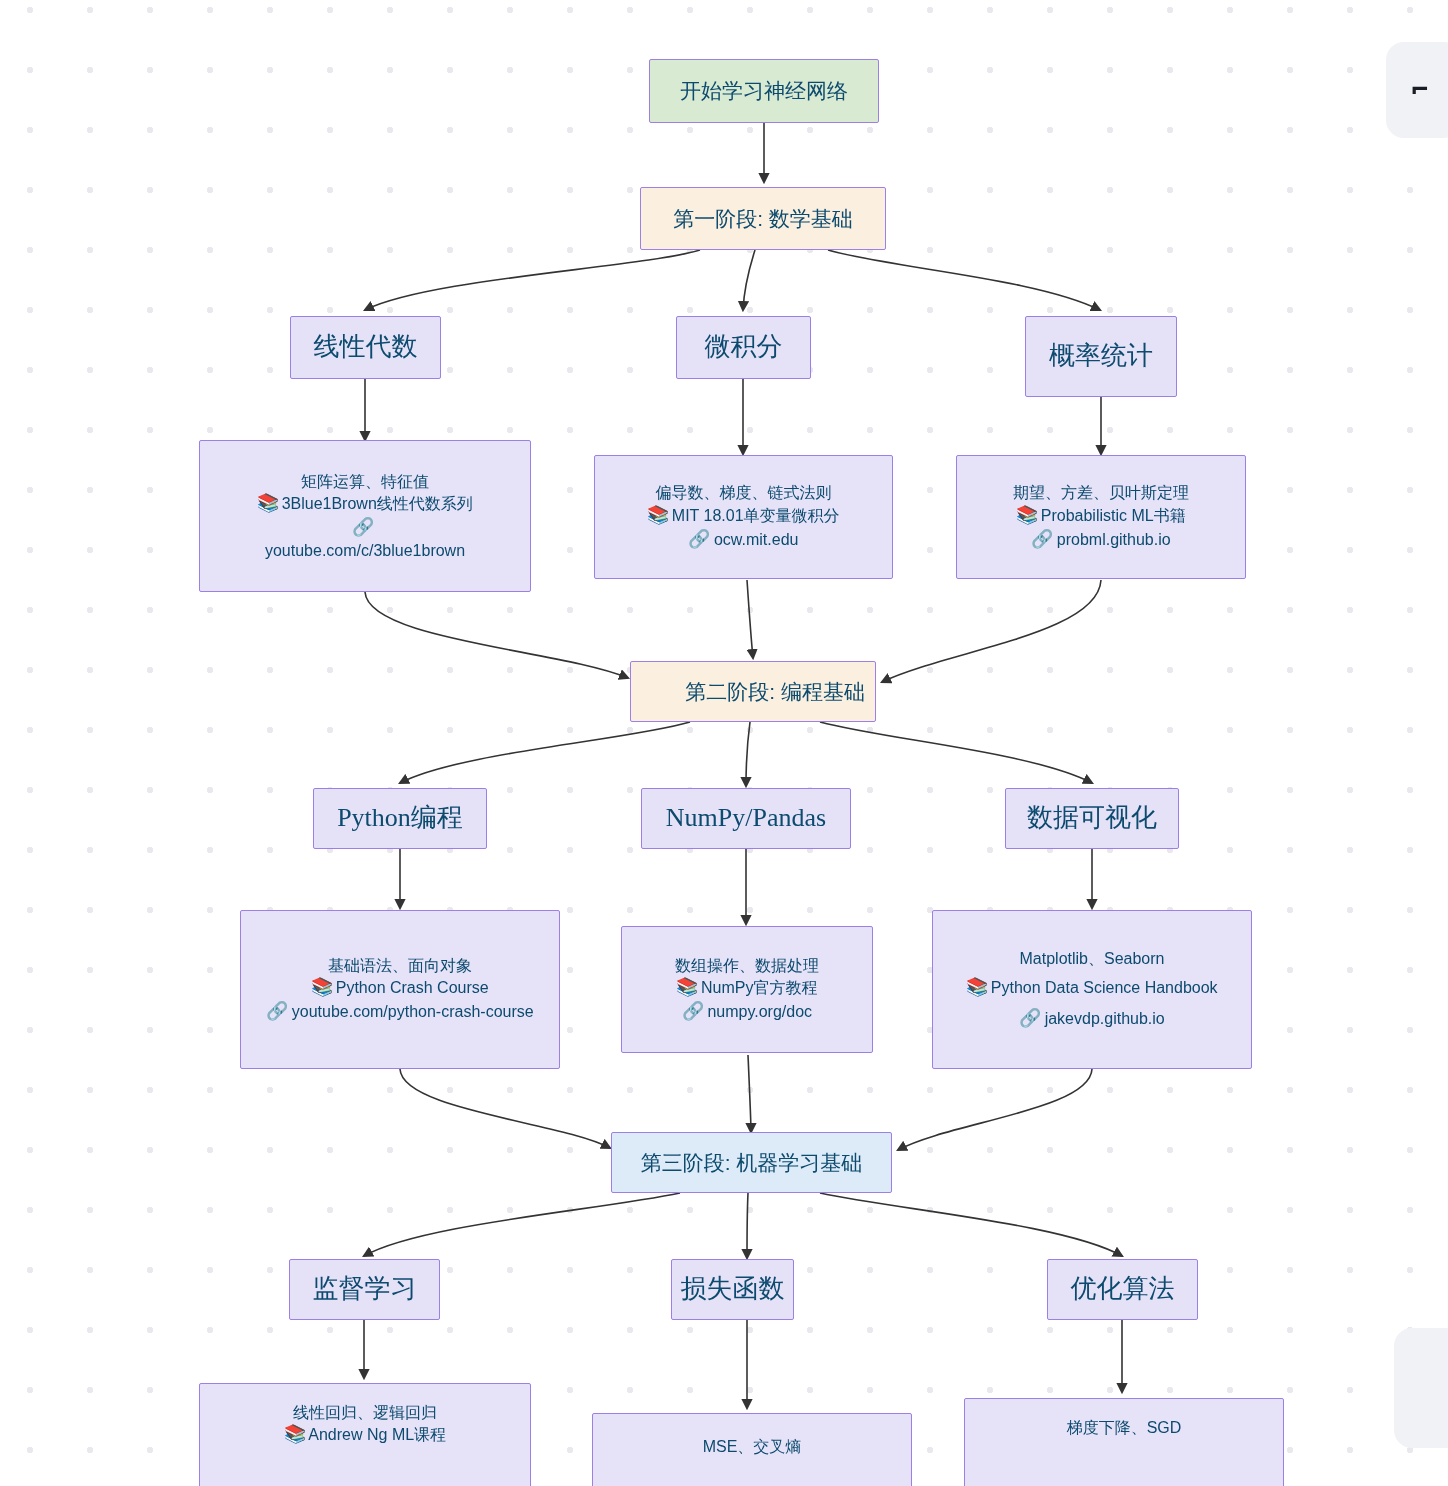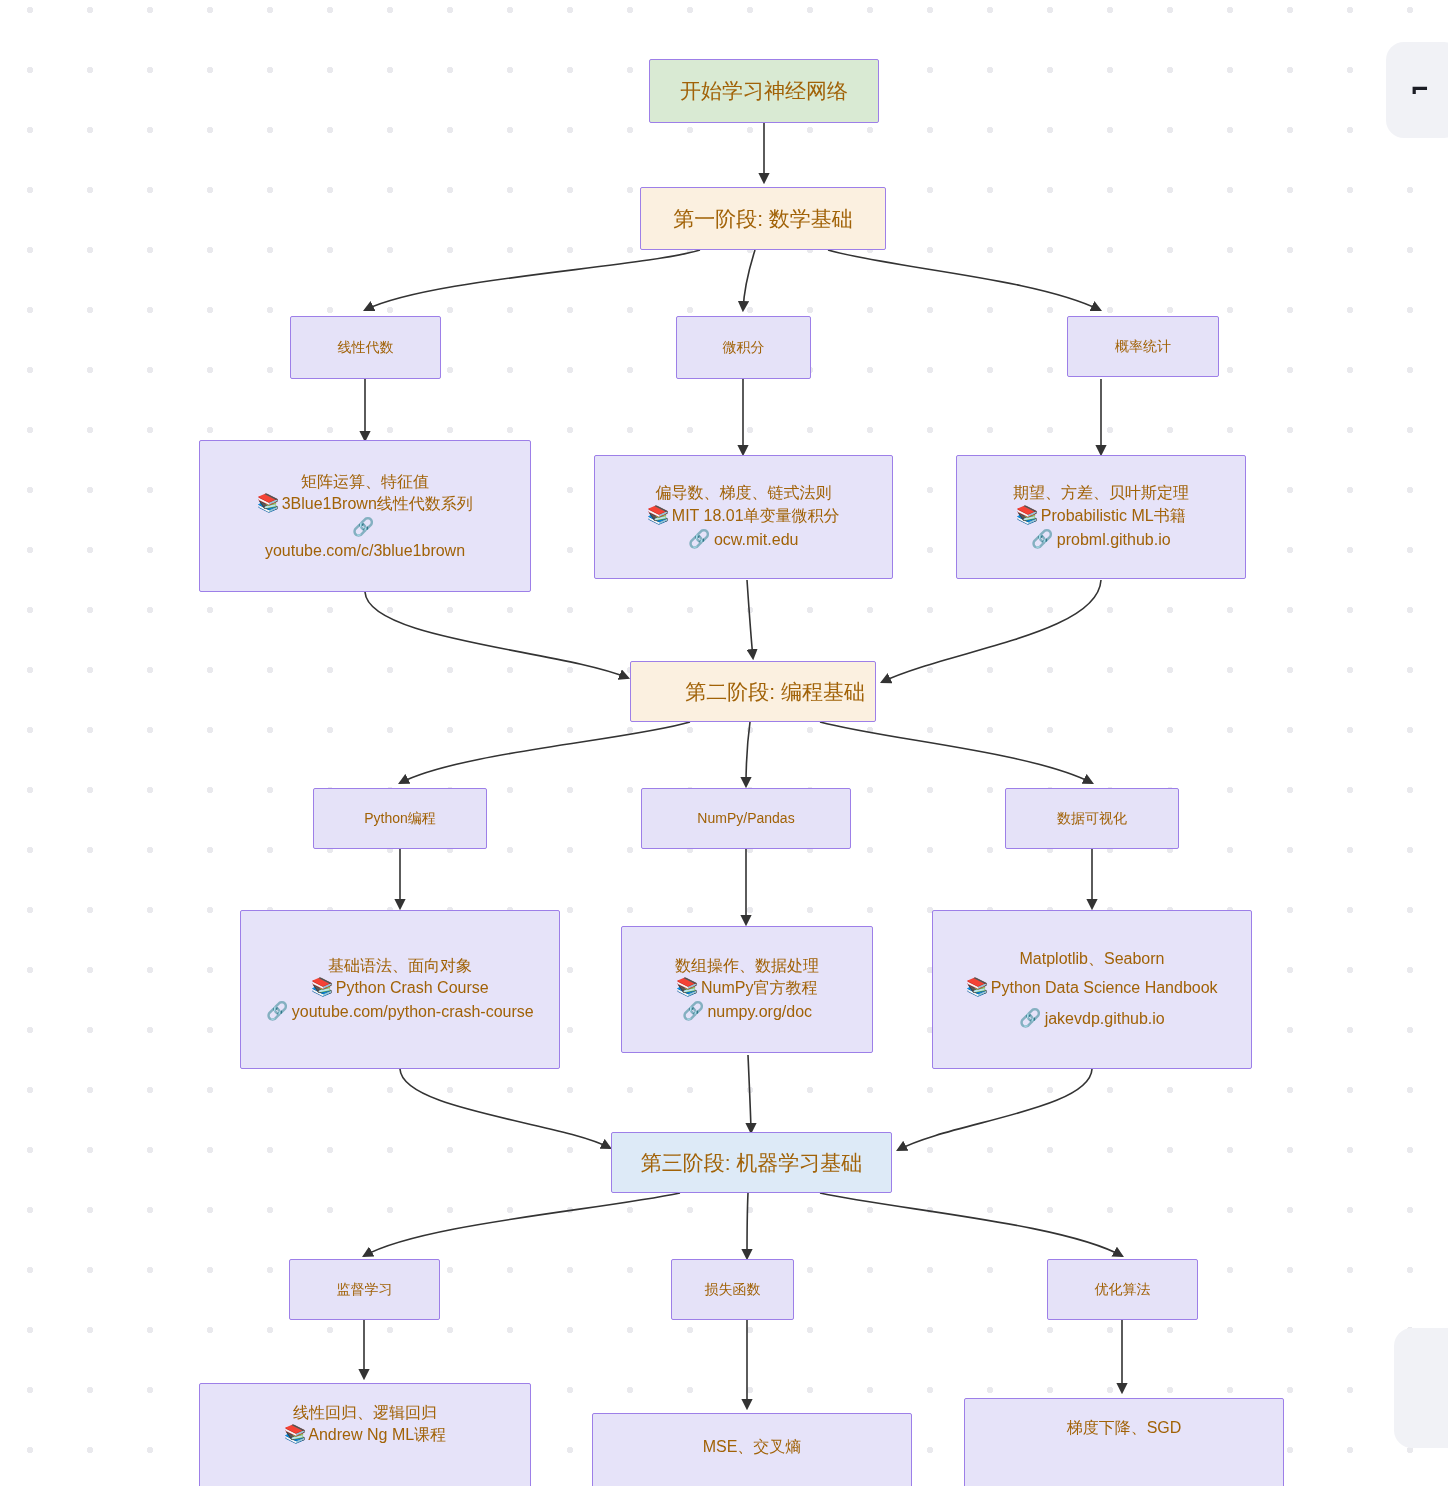--- a/index.html
+++ b/index.html
@@ -32,37 +32,37 @@
 
   .node {
     position: absolute;
     border: 1.3px solid #9d7fe8;
     border-radius: 2px;
     display: flex;
     flex-direction: column;
     align-items: center;
     justify-content: center;
     text-align: center;
-    color: #a16207;
+    color: #0c4a6e;
     line-height: 1.33;
     padding: 6px 10px;
   }
 
   .node.start   { background: #d9ead3; }
   .node.phase   { background: #fbf0e0; }
   .node.phase3  { background: #ddeaf7; }
   .node.topic   { background: #e5e2f8; }
   .node.detail  { background: #e6e3f9; }
 
   .node .line { display: block; white-space: nowrap; }
   .node.detail .line { white-space: normal; }
 
   .t-start  { font-size: 21px; }
   .t-phase  { font-size: 21px; }
-  .t-topic  { font-size: 14px; }
+  .t-topic  { font-size: 26px; font-family: Liberation Serif, serif; }
 
   .emoji { font-size: 18px; margin-right: 2px; }
   .emoji.link { margin-right: 3px; }
 
   .panel {
     position: absolute;
     background: #f1f2f6;
     border-radius: 18px;
   }
   #panel-top-right {
@@ -139,21 +139,21 @@
   <div class="node phase" style="left:640px; top:187px; width:246px; height:63px;">
     <span class="line t-phase">第一阶段: 数学基础</span>
   </div>
 
   <div class="node topic" style="left:290px; top:316px; width:151px; height:63px;">
     <span class="line t-topic">线性代数</span>
   </div>
   <div class="node topic" style="left:676px; top:316px; width:135px; height:63px;">
     <span class="line t-topic">微积分</span>
   </div>
-  <div class="node topic" style="left:1025px; top:316px; width:152px; height:61px;margin-left:42px;">
+  <div class="node topic" style="left:1025px; top:316px; width:152px; height:81px;">
     <span class="line t-topic">概率统计</span>
   </div>
 
   <div class="node detail" style="left:199px; top:440px; width:332px; height:152px;">
     <span class="line">矩阵运算、特征值</span>
     <span class="line"><span class="emoji">📚</span><span>3Blue1Brown线性代数系列</span></span>
     <span class="line"><span class="emoji link">🔗</span></span>
     <span class="line">youtube.com/c/3blue1brown</span>
   </div>
 

